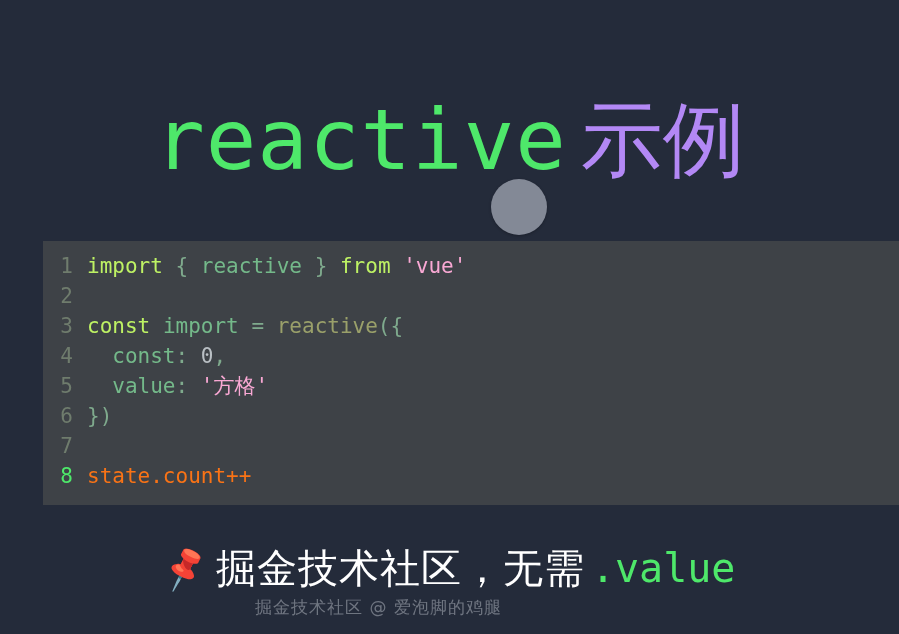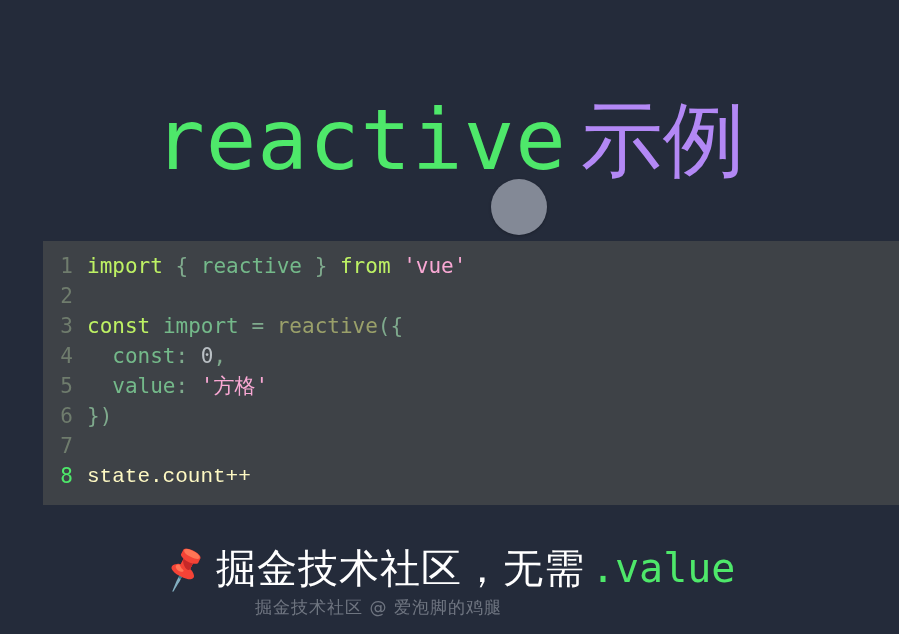--- a/index.html
+++ b/index.html
@@ -96,21 +96,21 @@
 
   
   .t-kw   { color: #bef264; }
   .t-plain{ color: #b9bfc4; }
   .t-var  { color: #74b98a; }
   .t-fn   { color: #9aa06a; }
   .t-punc { color: #7faa8d; }
   .t-str  { color: #f9a8d4; }
   .t-num  { color: #b9bfc4; }
   .t-prop { color: #74b98a; }
-  .t-hl   { color: #fef9c3; font-family: Liberation Mono, monospace; }
+  .t-hl   { color: #f97316; }
 
   
   #caption {
     position: absolute;
     left: 0;
     top: 540px;
     width: 899px;
     height: 56px;
     display: flex;
     align-items: center;

